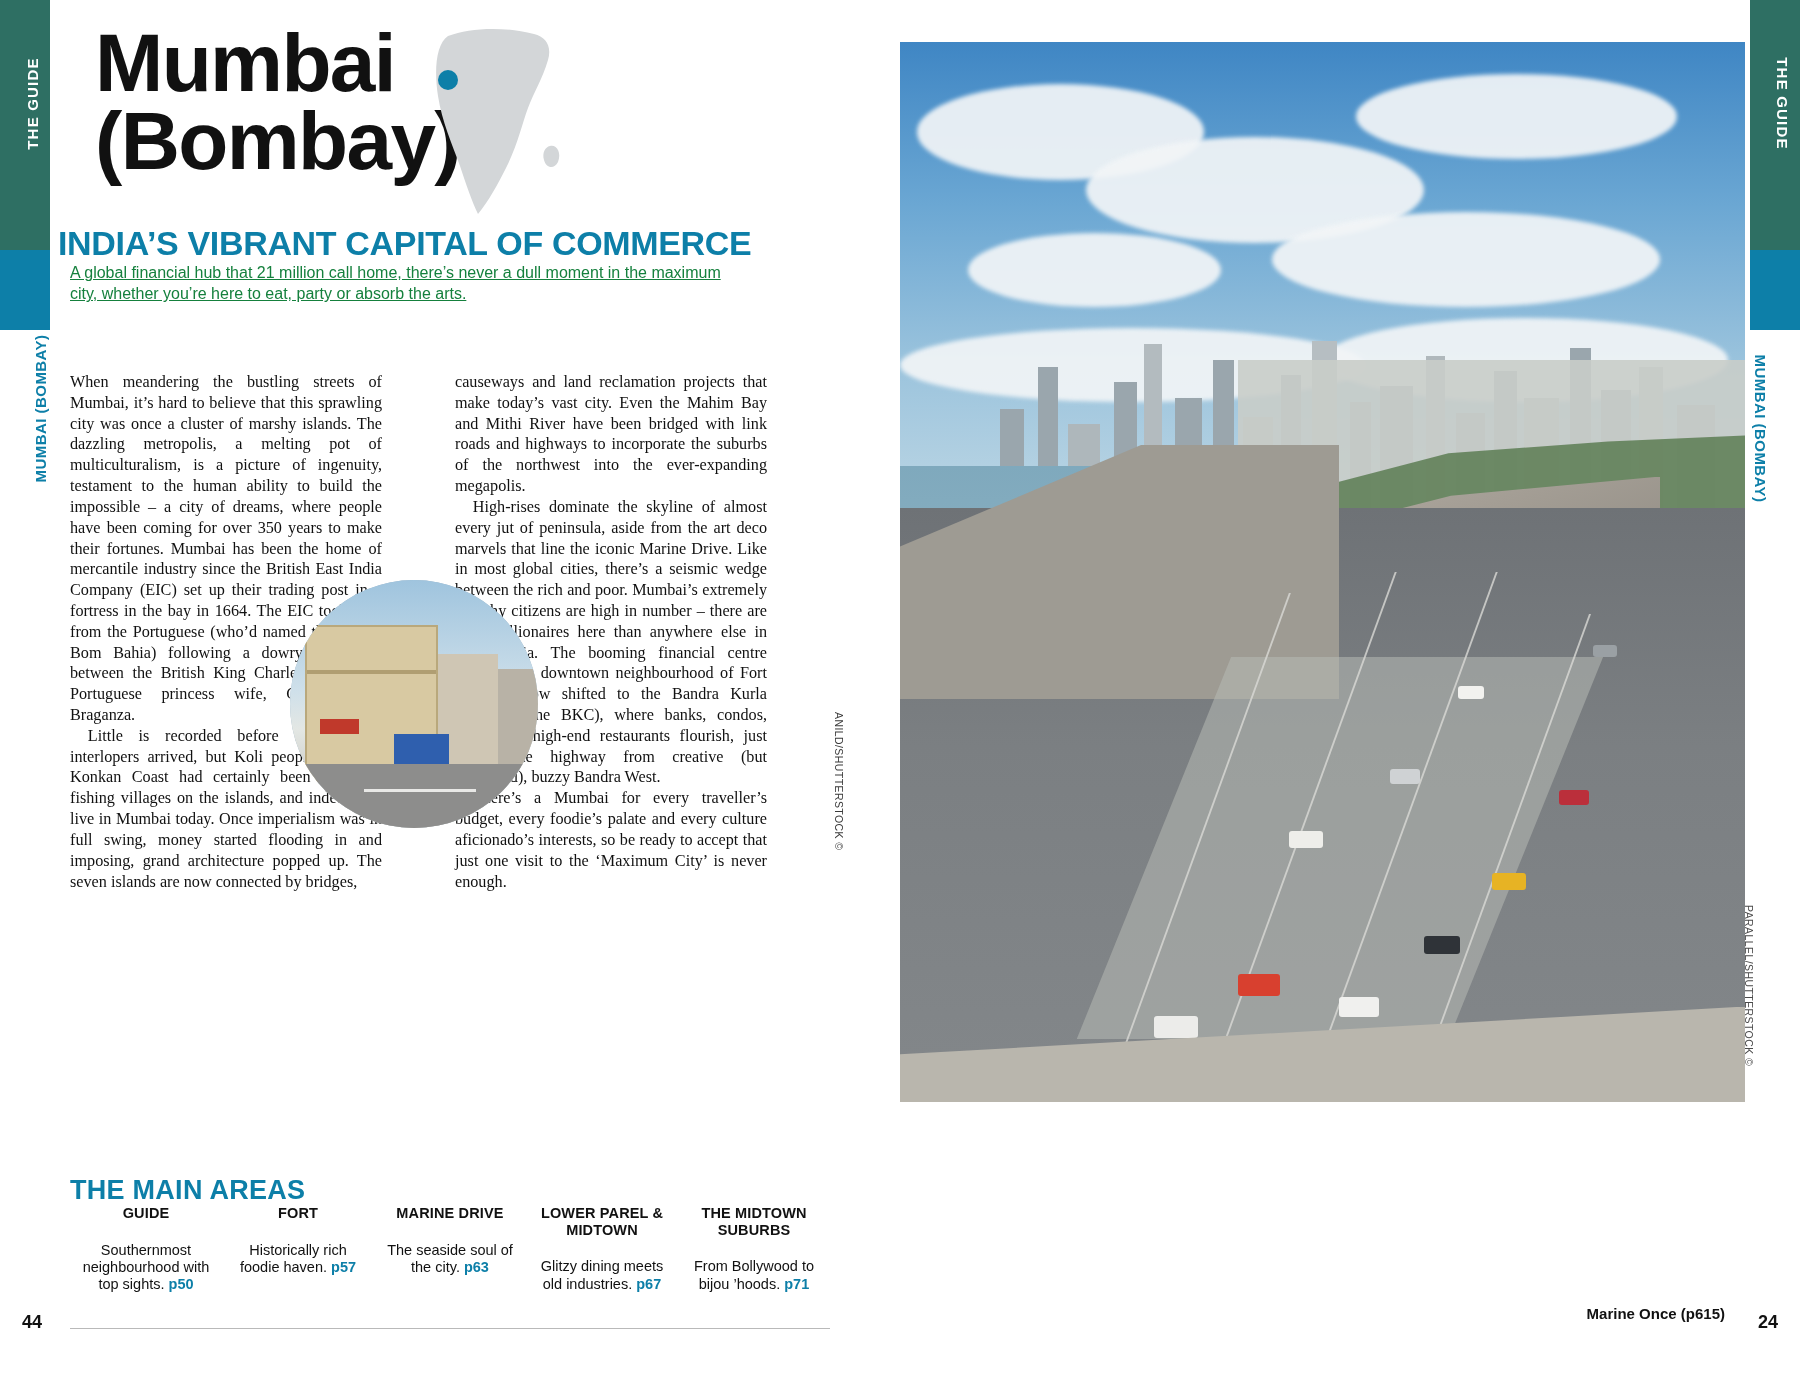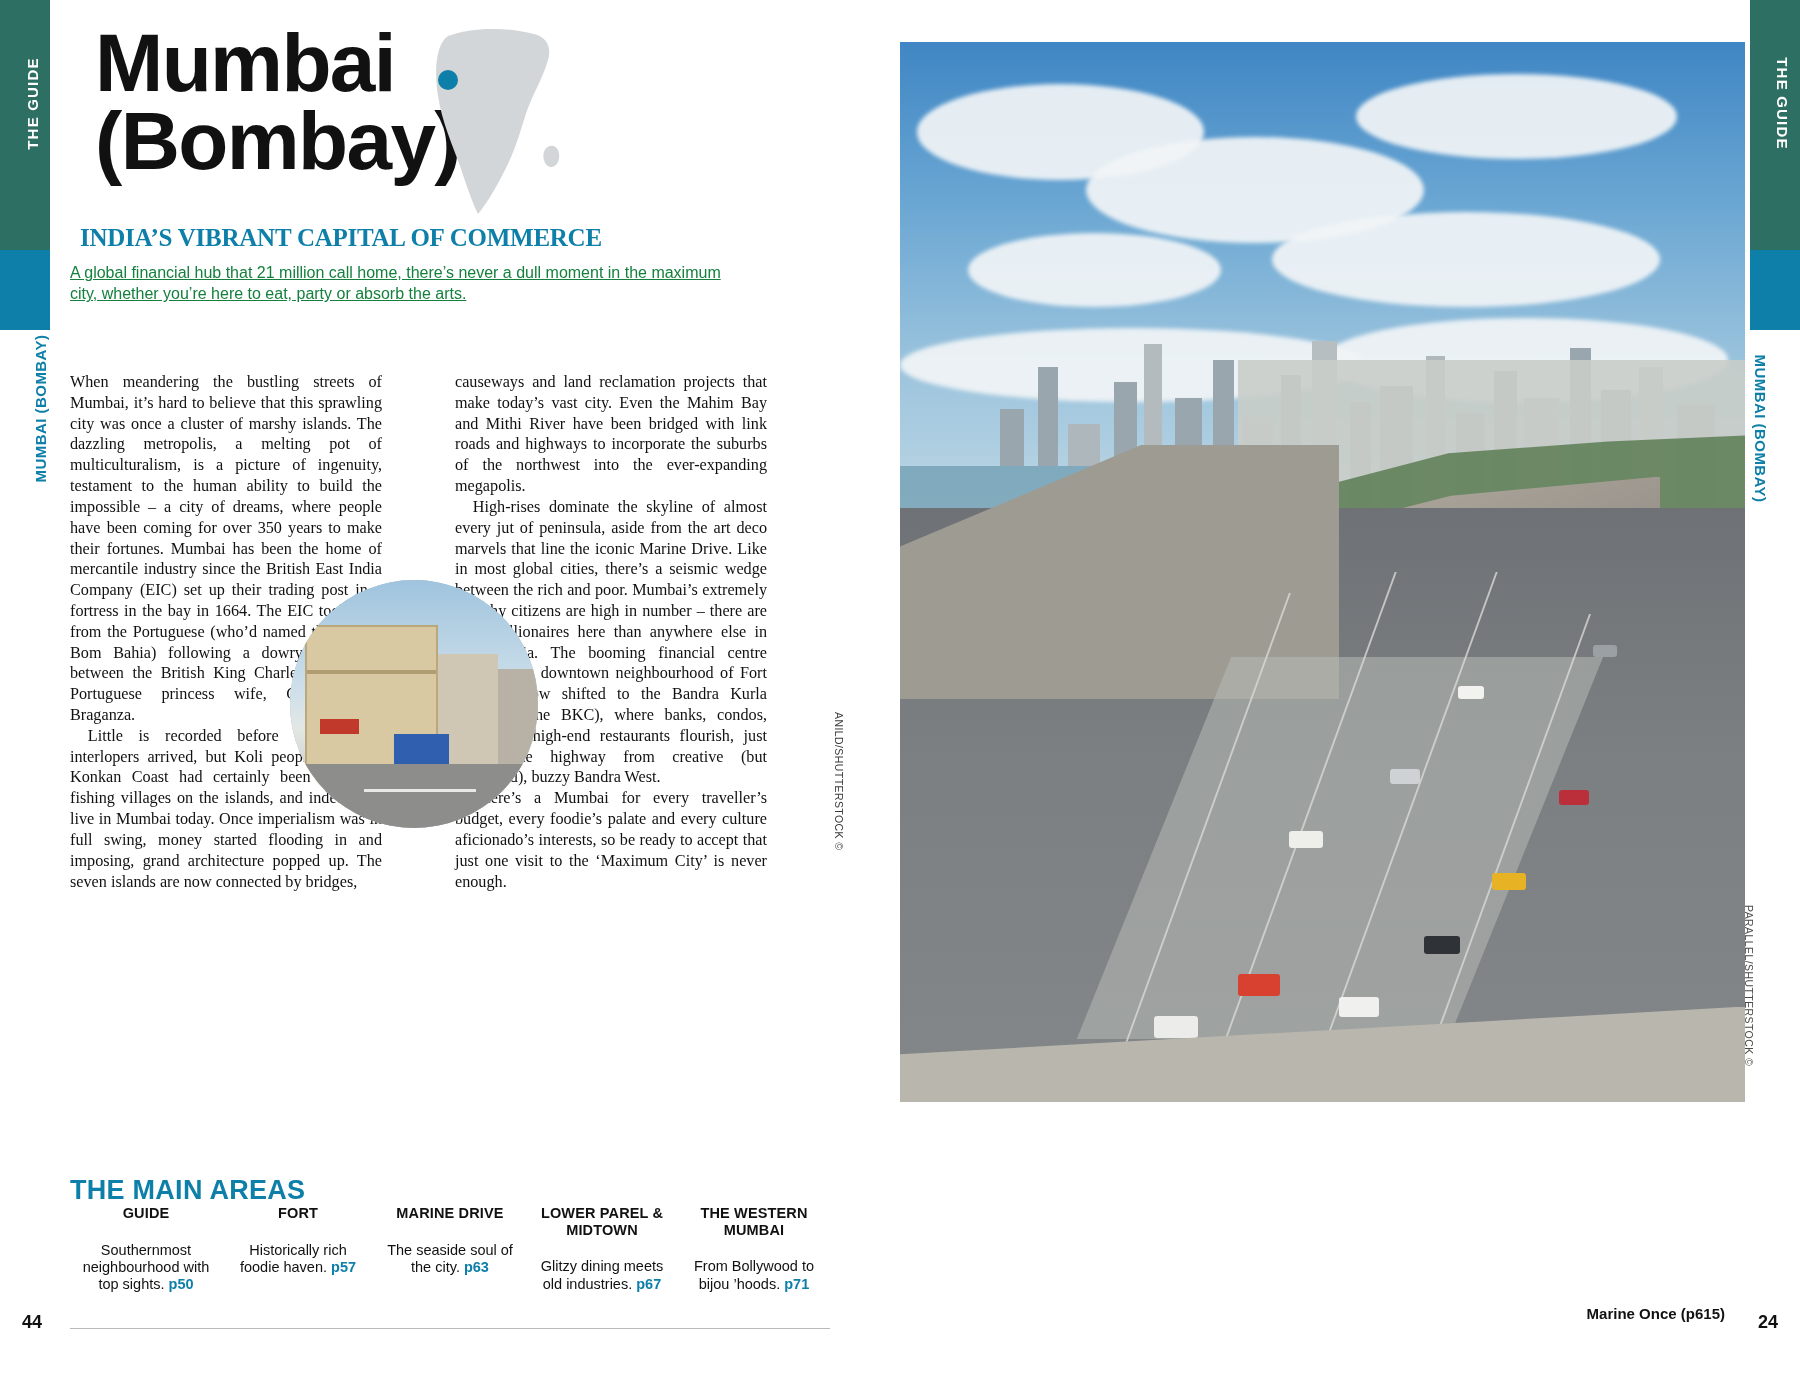--- a/index.html
+++ b/index.html
@@ -50,22 +50,22 @@
     font-size:82px;line-height:.95;font-weight:bold;color:#111;
     letter-spacing:-.02em;
     margin-left:25px;
   }
   .title .l2{display:block;}
 
   .mapshape{position:absolute;left:430px;top:26px;width:140px;height:190px;}
   .dot{position:absolute;left:438px;top:70px;width:20px;height:20px;border-radius:50%;background:#0d7fa8;}
 
   .subtitle{
-    position:absolute;left:80px;top:224px;width:700px;
-    color:#0d7fa8;font-size:25px;font-weight:bold;letter-spacing:-.01em;font-family:Liberation Serif, serif;
+    position:absolute;left:58px;top:224px;width:700px;
+    color:#0d7fa8;font-size:34px;font-weight:bold;letter-spacing:-.01em;
   }
   .standfirst{
     position:absolute;left:70px;top:262px;width:680px;
     color:#15803d;font-size:16px;line-height:1.33;text-decoration:underline;
   }
 
   
   .col{
     position:absolute;top:372px;width:312px;
     font-family:"Liberation Serif", serif;
@@ -241,21 +241,21 @@
       </div>
     </div>
     <div class="area">
       <div class="nm">LOWER PAREL &amp; MIDTOWN</div>
       <div class="ds">
         <span>Glitzy dining meets old industries.</span>
         <span class="pg">p67</span>
       </div>
     </div>
     <div class="area">
-      <div class="nm">THE WESTERN MUMBAI</div>
+      <div class="nm">THE MIDTOWN SUBURBS</div>
       <div class="ds">
         <span>From Bollywood to bijou ’hoods.</span>
         <span class="pg">p71</span>
       </div>
     </div>
   </div>
 
   <div class="rule"></div>
   <div class="pno-l">44</div>
   <div class="pno-r">24</div>

